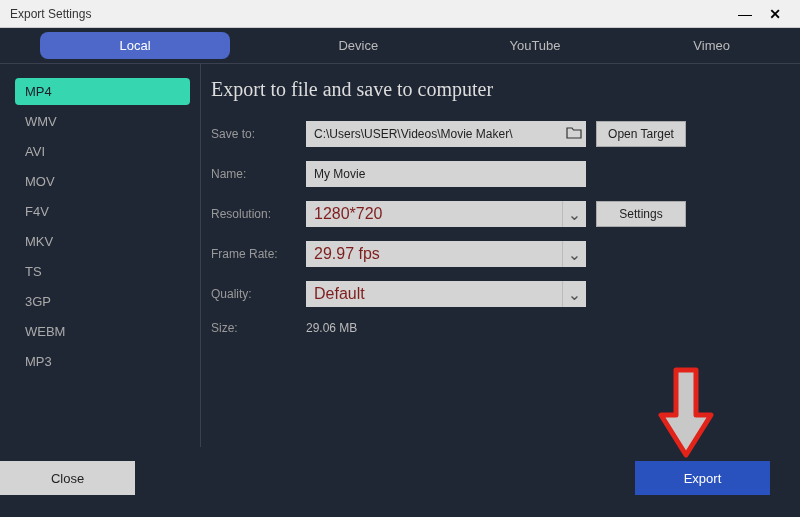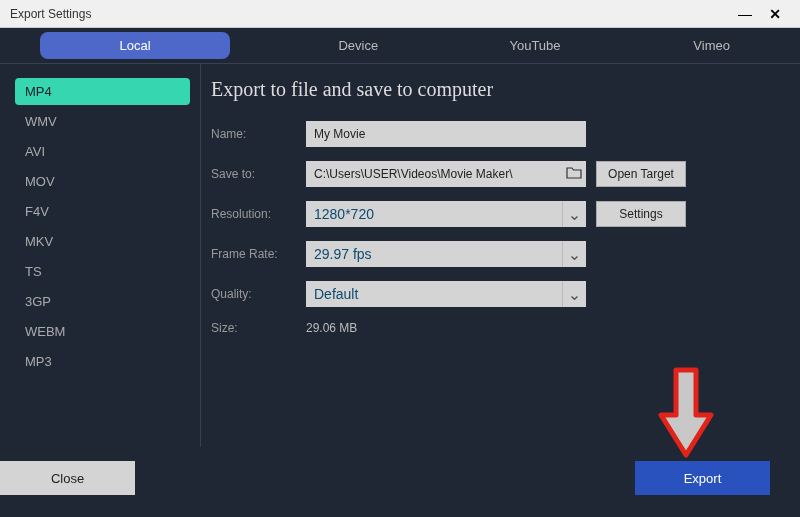--- a/index.html
+++ b/index.html
@@ -29,21 +29,21 @@
     .lbl { width: 95px; color: #999; font-size: 12px; }
     .val { color: #bbb; font-size: 12px; text-align: right; }
 
     .text-input { width: 280px; height: 26px; background: #d4d4d4; border: none; padding: 0 8px; font-size: 12px; color: #222; }
     .path-wrap { width: 280px; height: 26px; background: #d4d4d4; display: flex; align-items: center; }
     .path-wrap input { flex: 1; border: none; background: transparent; padding: 0 8px; font-size: 12px; color: #222; }
     .folder-icon { width: 24px; text-align: center; cursor: pointer; }
     .side-btn { margin-left: 10px; height: 26px; width: 90px; background: #d4d4d4; border: 1px solid #aaa; font-size: 12px; color: #222; cursor: pointer; }
 
     .select { width: 280px; height: 26px; background: #d4d4d4; display: flex; align-items: center; cursor: pointer; }
-    .select span { flex: 1; padding: 0 8px; font-size: 14px; color: #0c4a6e; }
+    .select span { flex: 1; padding: 0 8px; font-size: 16px; color: #7f1d1d; }
     .select .chev { width: 24px; text-align: center; color: #555; border-left: 1px solid #bbb; height: 100%; display: flex; align-items: center; justify-content: center; }
 
     .footer { display: flex; justify-content: space-between; gap: 20px; padding: 14px 30px 22px 0; }
     .btn { width: 135px; height: 34px; font-size: 13px; cursor: pointer; border: none; }
     .btn-close { background: #d4d4d4; color: #222; }
     .btn-export { background: #2952be; color: #fff; }
 
     .arrow-annot { position: absolute; left: 656px; top: 365px; pointer-events: none; }
   </style>
 </head>
@@ -75,35 +75,35 @@
       <div class="format">TS</div>
       <div class="format">3GP</div>
       <div class="format">WEBM</div>
       <div class="format">MP3</div>
     </div>
 
     <div class="content">
       <div class="heading">Export to file and save to computer</div>
 
       <div class="row">
-        <div class="lbl">Name:</div>
-        <input class="text-input" value="My Movie" style="">
-      </div>
-
-      <div class="row">
         <div class="lbl">Save to:</div>
         <div class="path-wrap">
           <input value="C:\Users\USER\Videos\Movie Maker\" style="">
           <span class="folder-icon">
             <svg width="16" height="13" viewBox="0 0 16 13">
                 <path d="M1 2h5l1.5 2H15v8H1z" fill="none" stroke="#333" stroke-width="1.2"></path>
               </svg>
           </span>
         </div>
         <button class="side-btn">Open Target</button>
+      </div>
+
+      <div class="row">
+        <div class="lbl">Name:</div>
+        <input class="text-input" value="My Movie" style="">
       </div>
 
       <div class="row">
         <div class="lbl">Resolution:</div>
         <div class="select">
           <span>1280*720</span>
           <div class="chev">⌄</div>
         </div>
         <button class="side-btn">Settings</button>
       </div>

